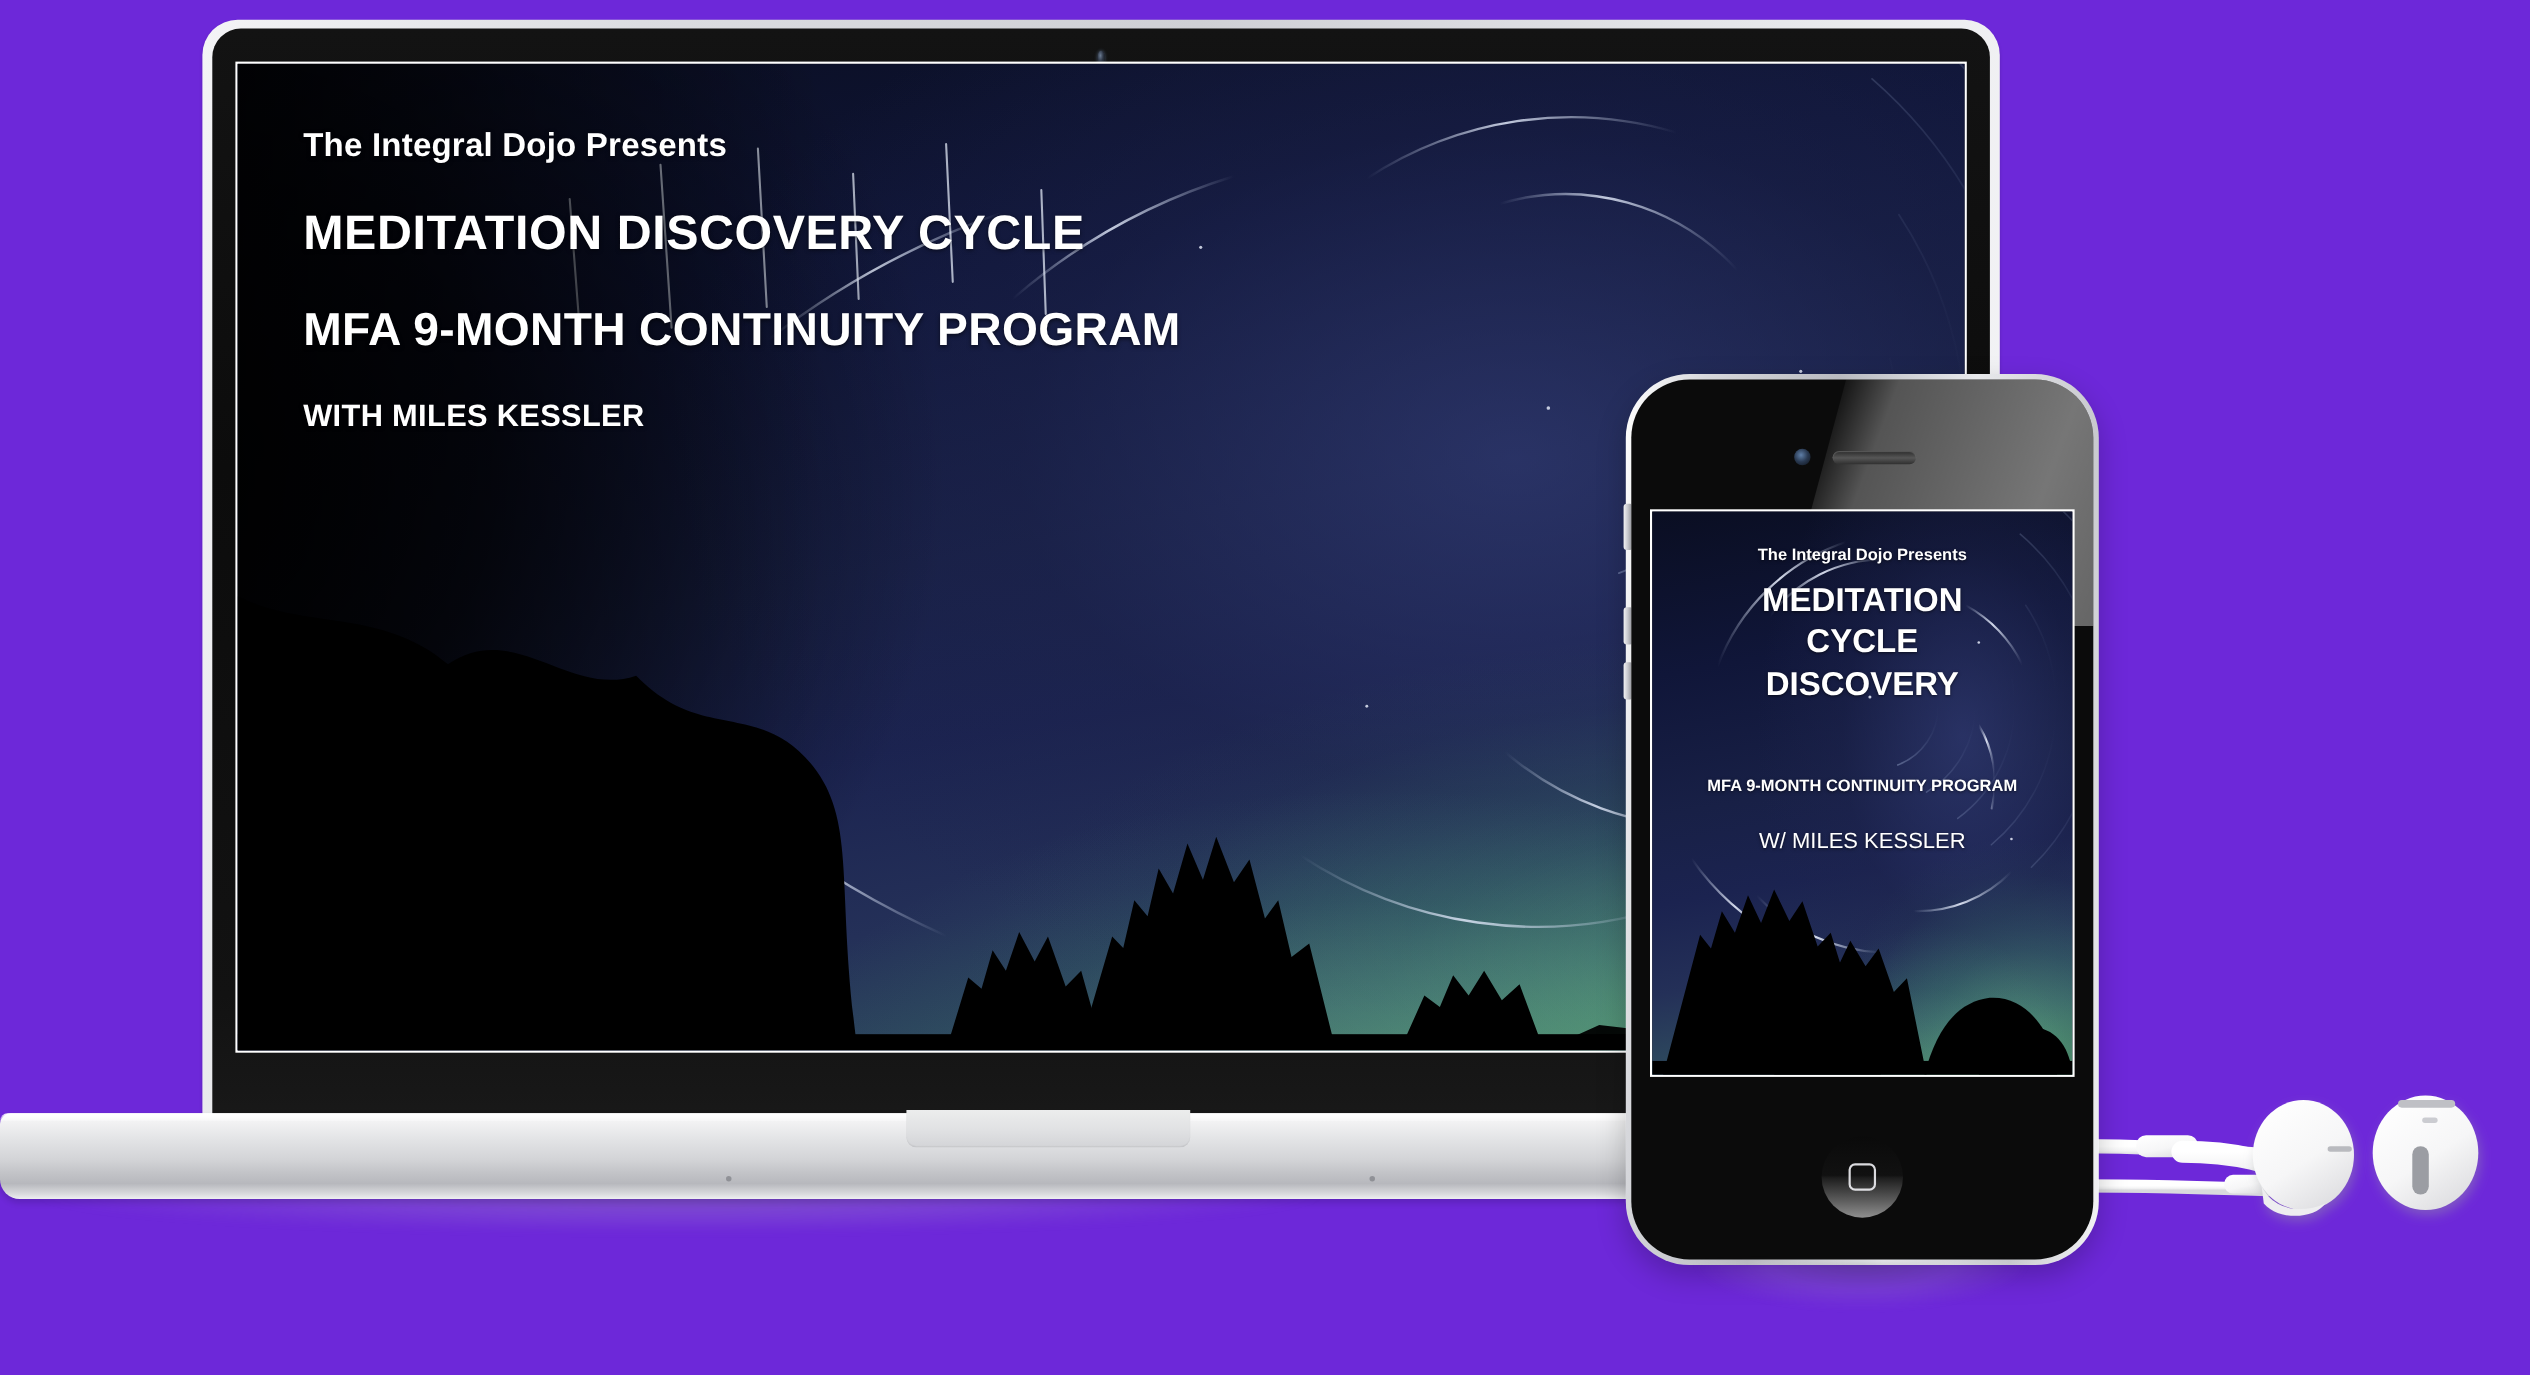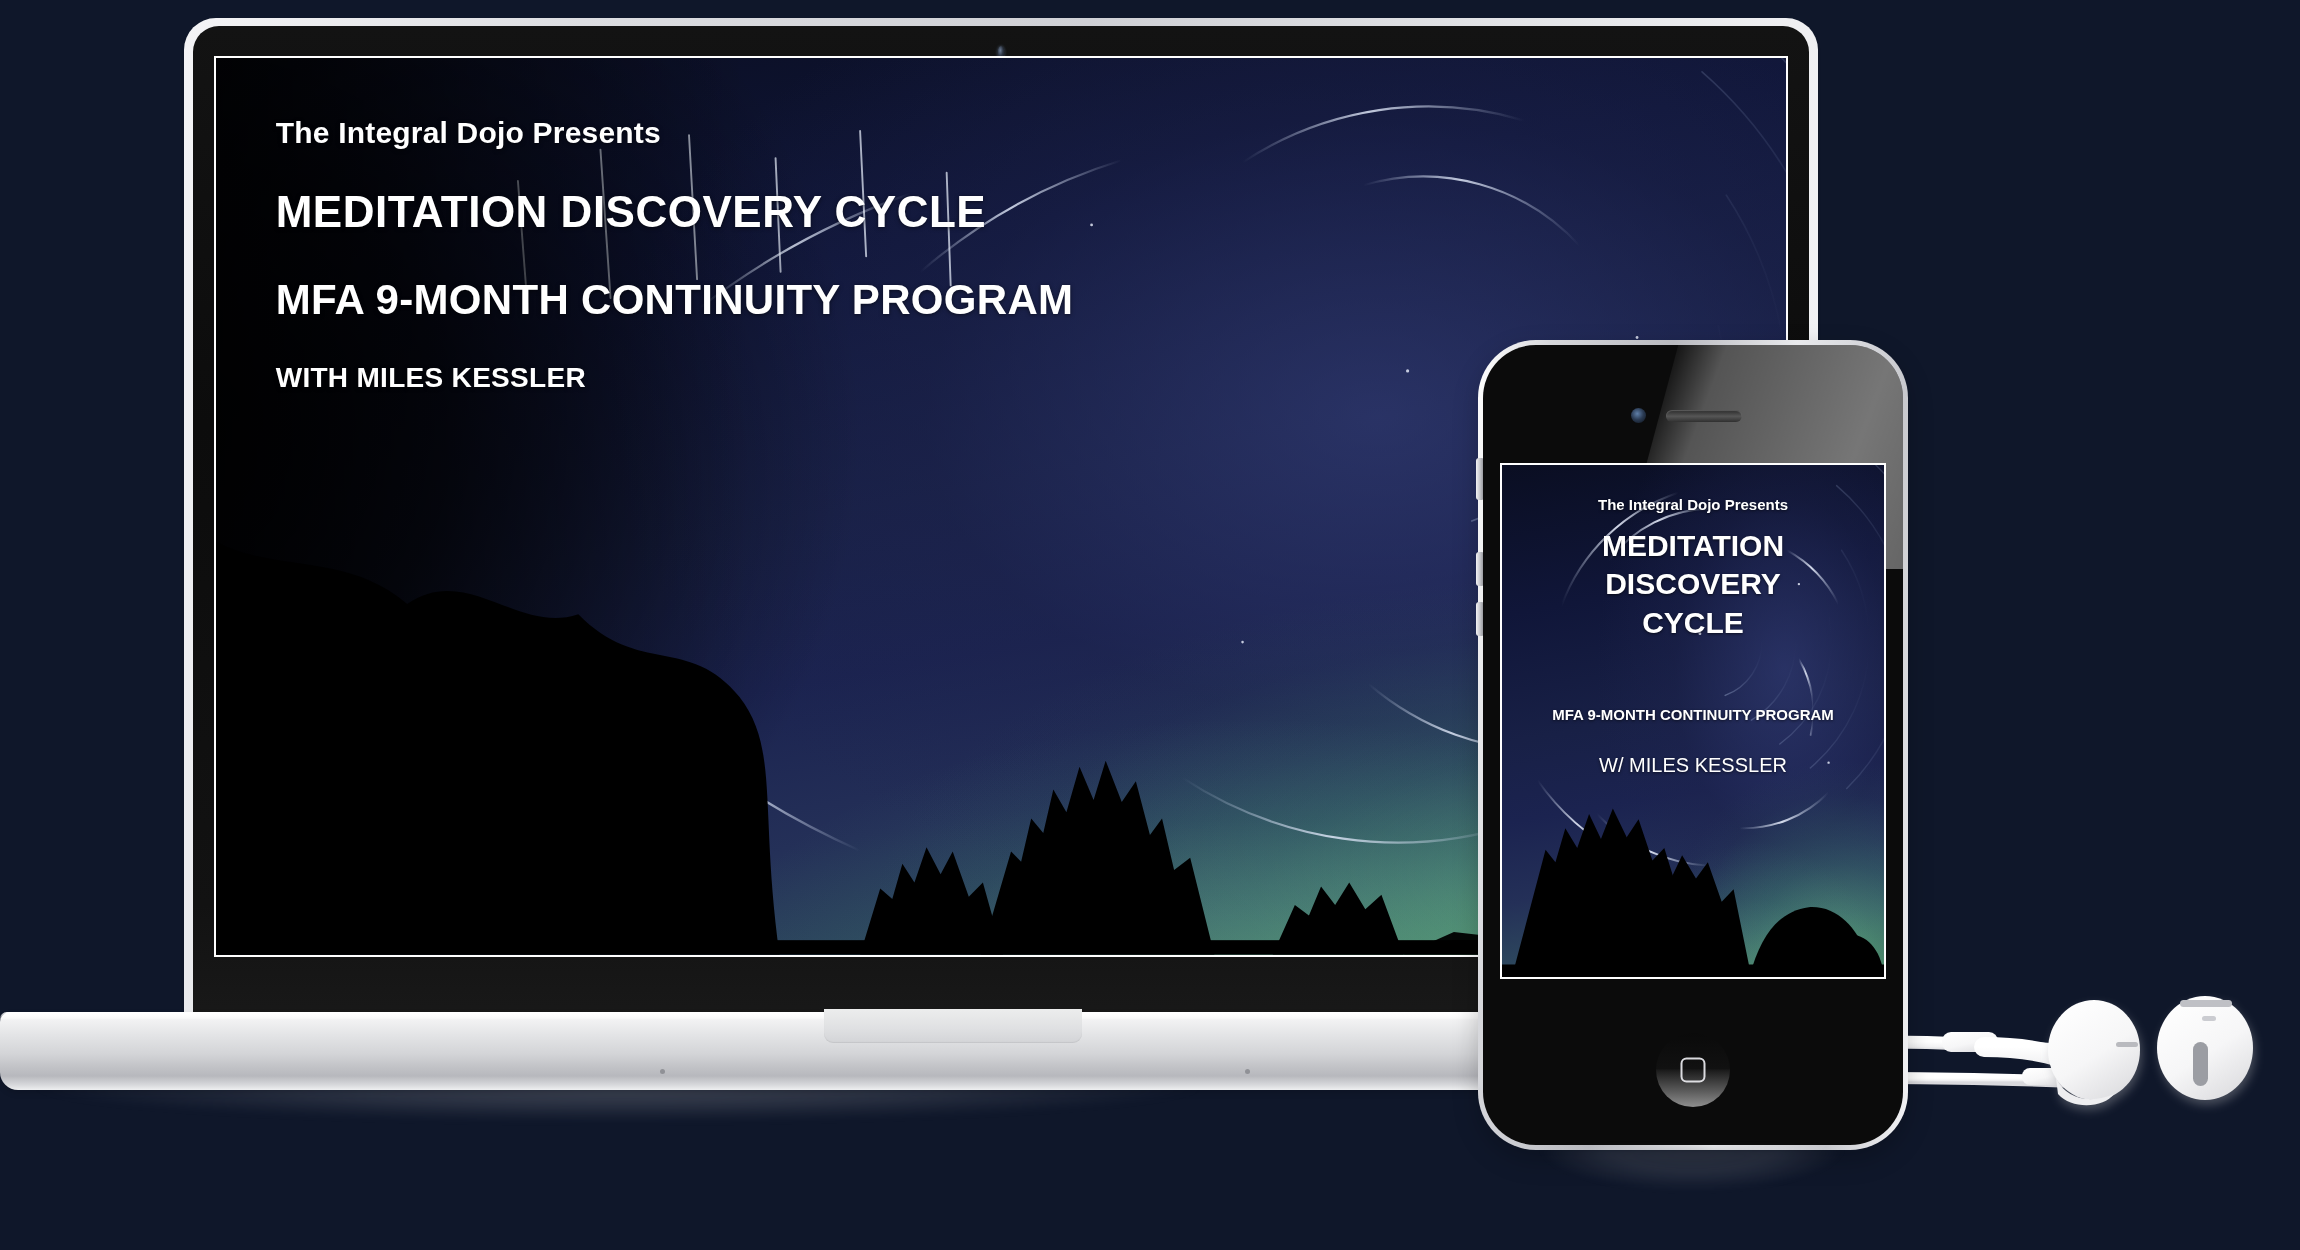--- a/index.html
+++ b/index.html
@@ -10,21 +10,21 @@
     height: 1250px;
     background: #ffffff;
     font-family: "Liberation Sans", sans-serif;
     overflow: hidden;
   }
 
   #stage {
     position: relative;
     width: 2300px;
     height: 1250px;
-    background: #0f172a;
+    background: #6d28d9;
   }
 
   
   #laptop {
     position: absolute;
     left: 184px;
     top: 18px;
     width: 1634px;
     height: 1010px;
   }
@@ -576,22 +576,22 @@
             <path fill="#000" d="M112 240 L138 130 L148 144 L158 112 L170 132 L182 104 L196 130 L208 112 L222 156 L234 142 L252 240 Z"></path>
             <path fill="#000" d="M250 240 C 262 190 282 166 310 162 C 338 160 358 184 368 214 L372 240 Z"></path>
             <path fill="#000" d="M300 240 C 312 206 330 192 352 192 C 372 194 384 214 386 240 Z"></path>
             <rect x="0" y="226" width="386" height="14" fill="#000"></rect>
           </svg>
 
           <div class="p-text">
             <div class="p-kicker">The Integral Dojo Presents</div>
             <div class="p-headline">
               <div>MEDITATION</div>
+              <div>CYCLE</div>
               <div>DISCOVERY</div>
-              <div>CYCLE</div>
             </div>
           </div>
           <div class="p-sub">MFA 9-MONTH CONTINUITY PROGRAM</div>
           <div class="p-presenter">W/ MILES KESSLER</div>
 
         </div>
       </div>
 
       <div class="phone-home">
         <div class="phone-home-glyph"></div>

